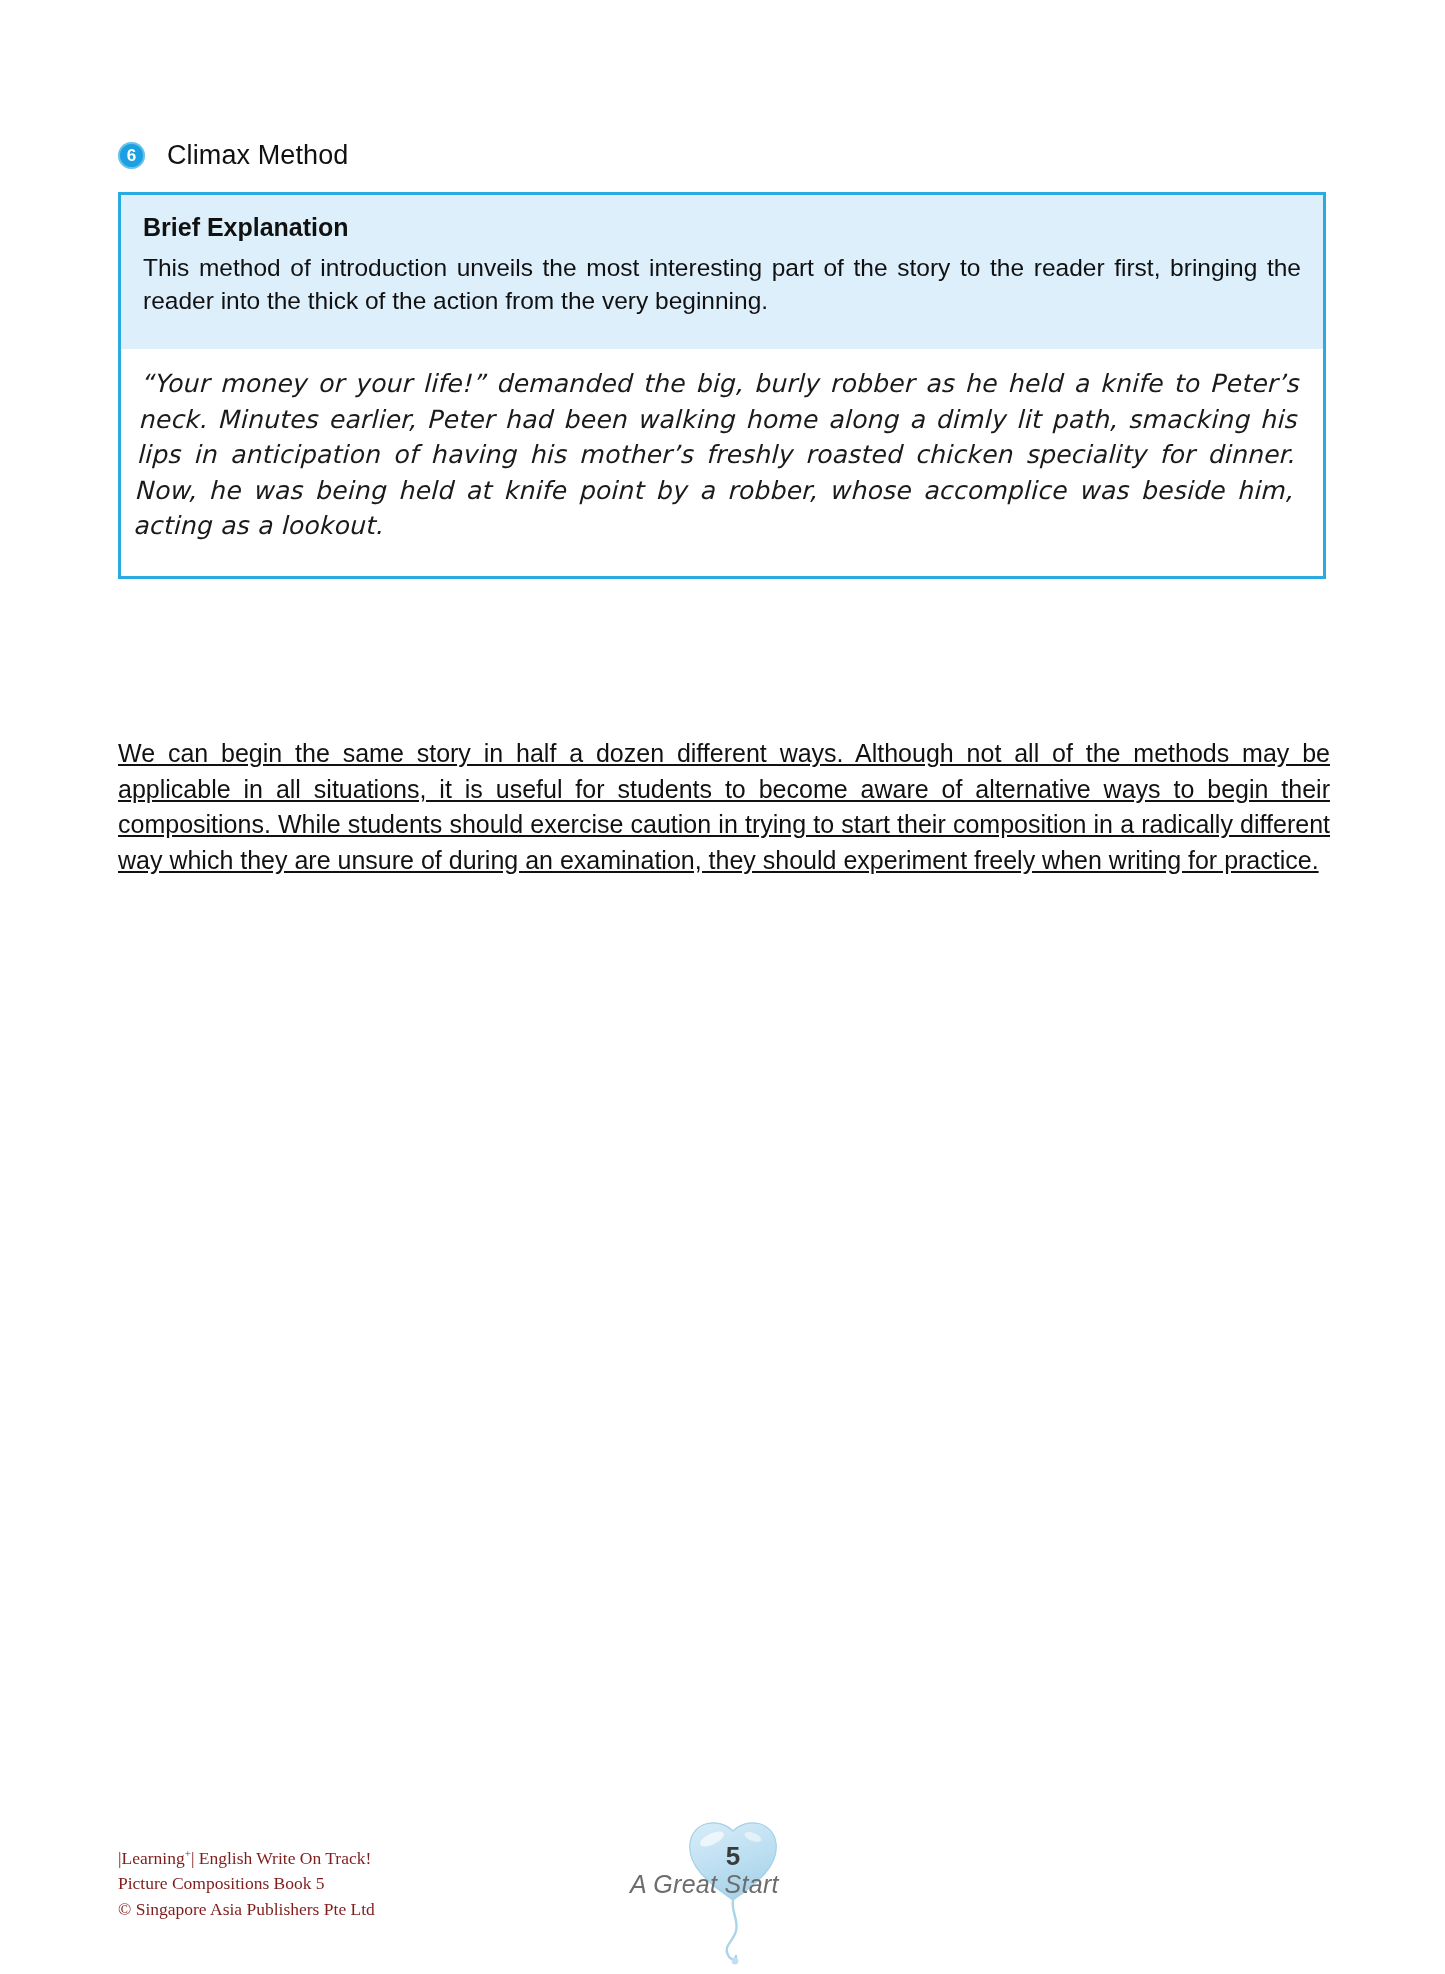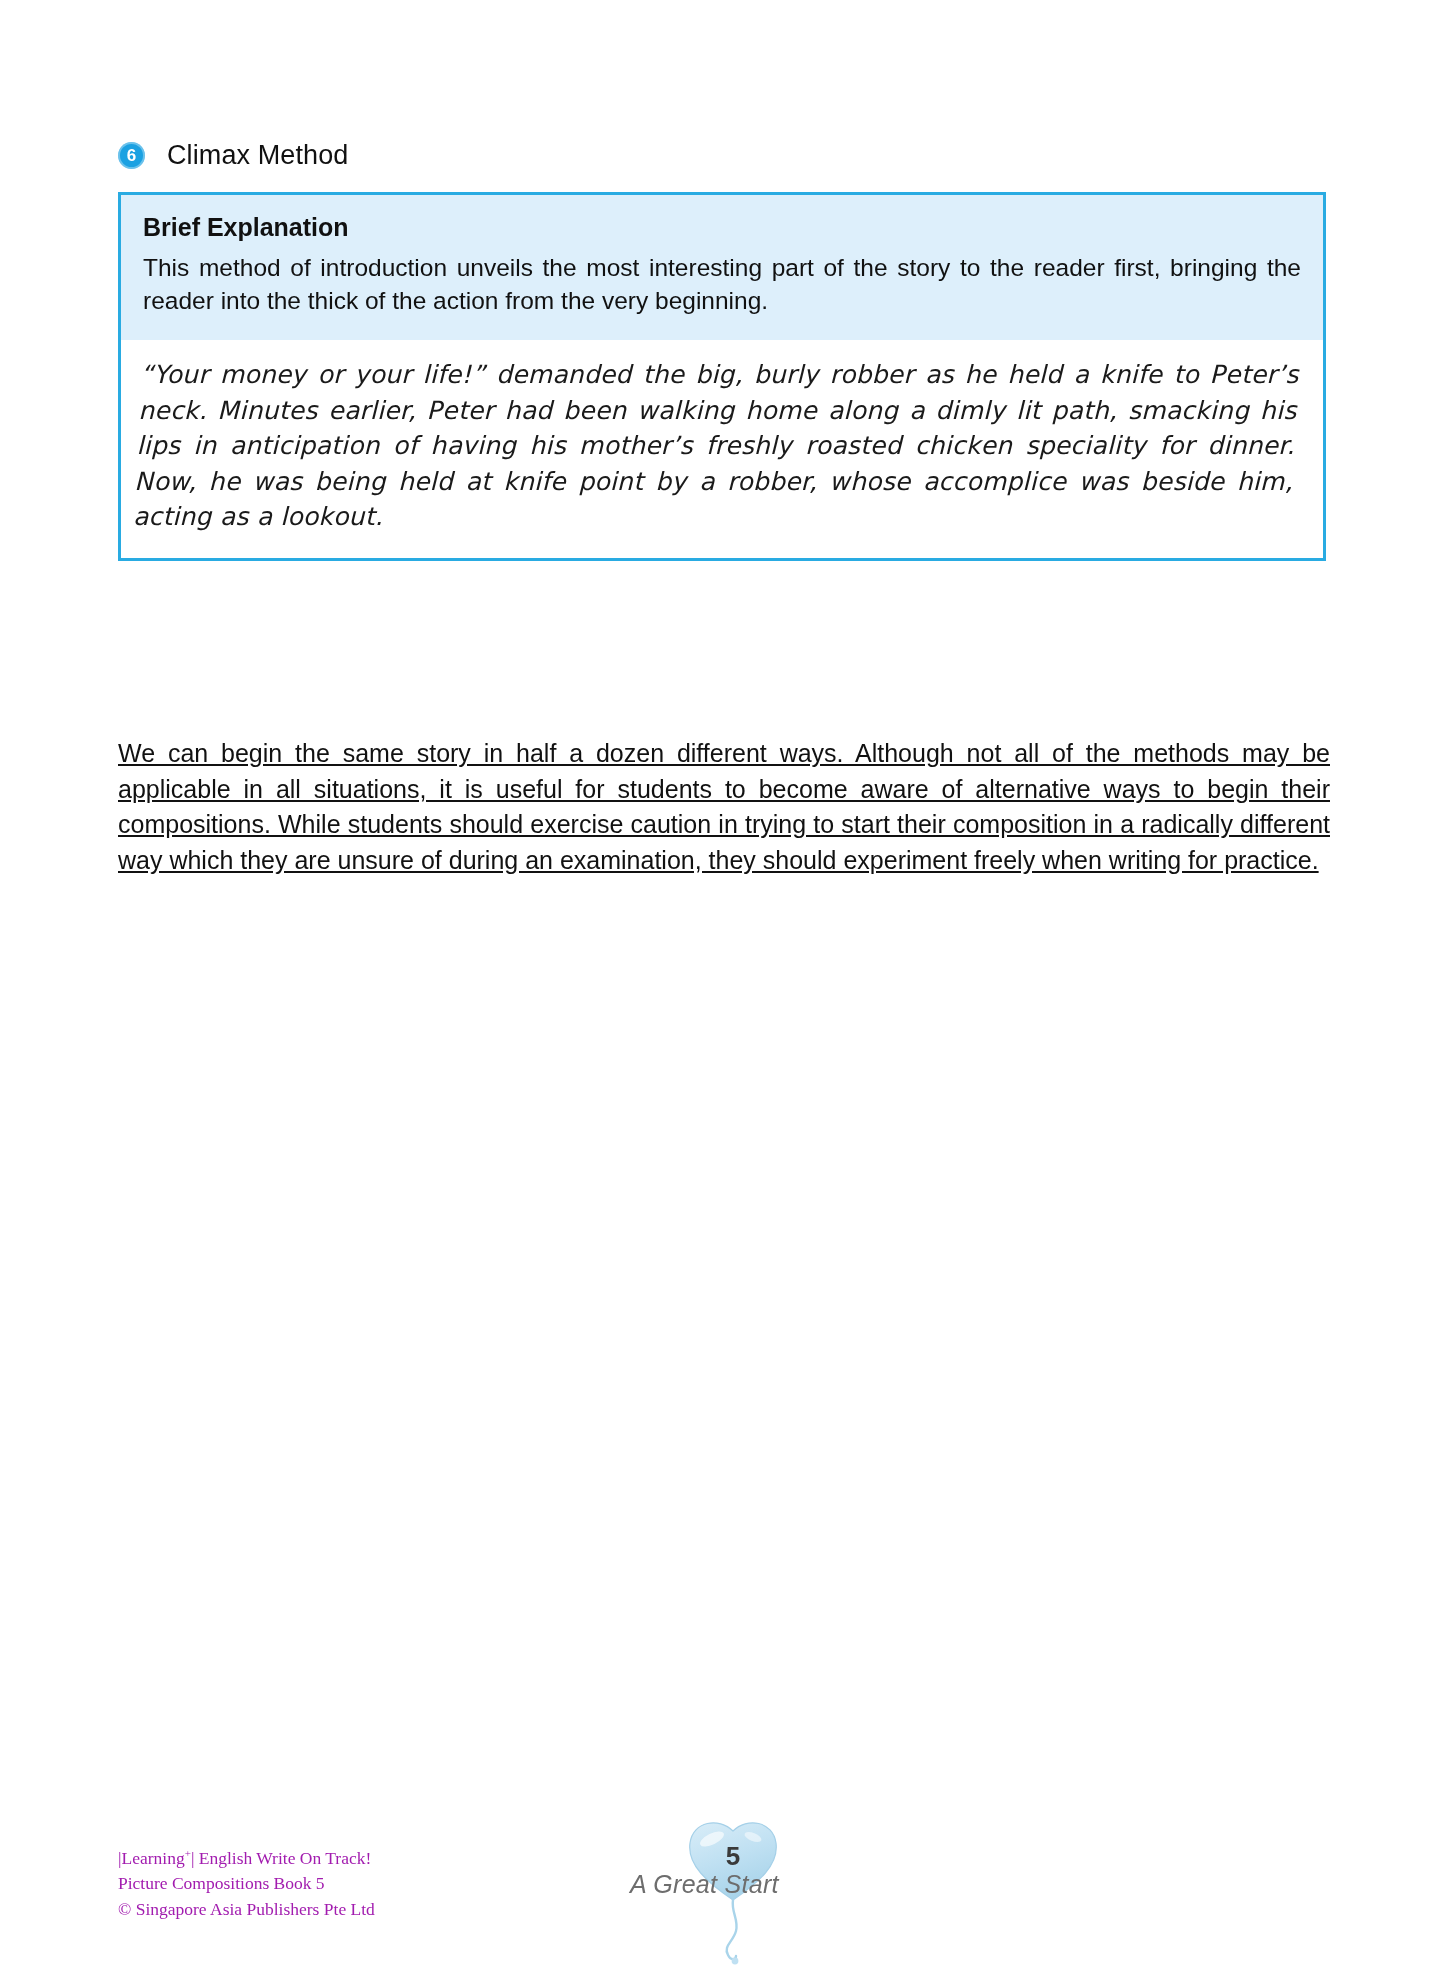--- a/index.html
+++ b/index.html
@@ -60,21 +60,21 @@
   .info-box {
     position: absolute;
     left: 118px;
     top: 192px;
     width: 1208px;
     box-sizing: border-box;
     border: 3px solid #29abe2;
     background: #ffffff;
   }
   .box-band {
-    padding: 17px 22px 23px 22px;
+    padding: 17px 22px 32px 22px;
   }
   .band-blue { background: #ddeffb; }
   .band-white { background: #ffffff; }
 
   .band-title {
     font-size: 25px;
     font-weight: bold;
     color: #111;
     margin: 0 0 8px 0;
     line-height: 1.25;
@@ -119,21 +119,21 @@
   }
 
   
   .footer-left {
     position: absolute;
     left: 118px;
     top: 1846px;
     font-family: "Liberation Serif", serif;
     font-size: 17.5px;
     line-height: 1.45;
-    color: #a21caf;
+    color: #7f1d1d;
     white-space: nowrap;
   }
   .footer-left sup { font-size: 11px; vertical-align: super; }
 
   .footer-balloon {
     position: absolute;
     left: 650px;
     top: 1812px;
     width: 240px;
     height: 160px;

